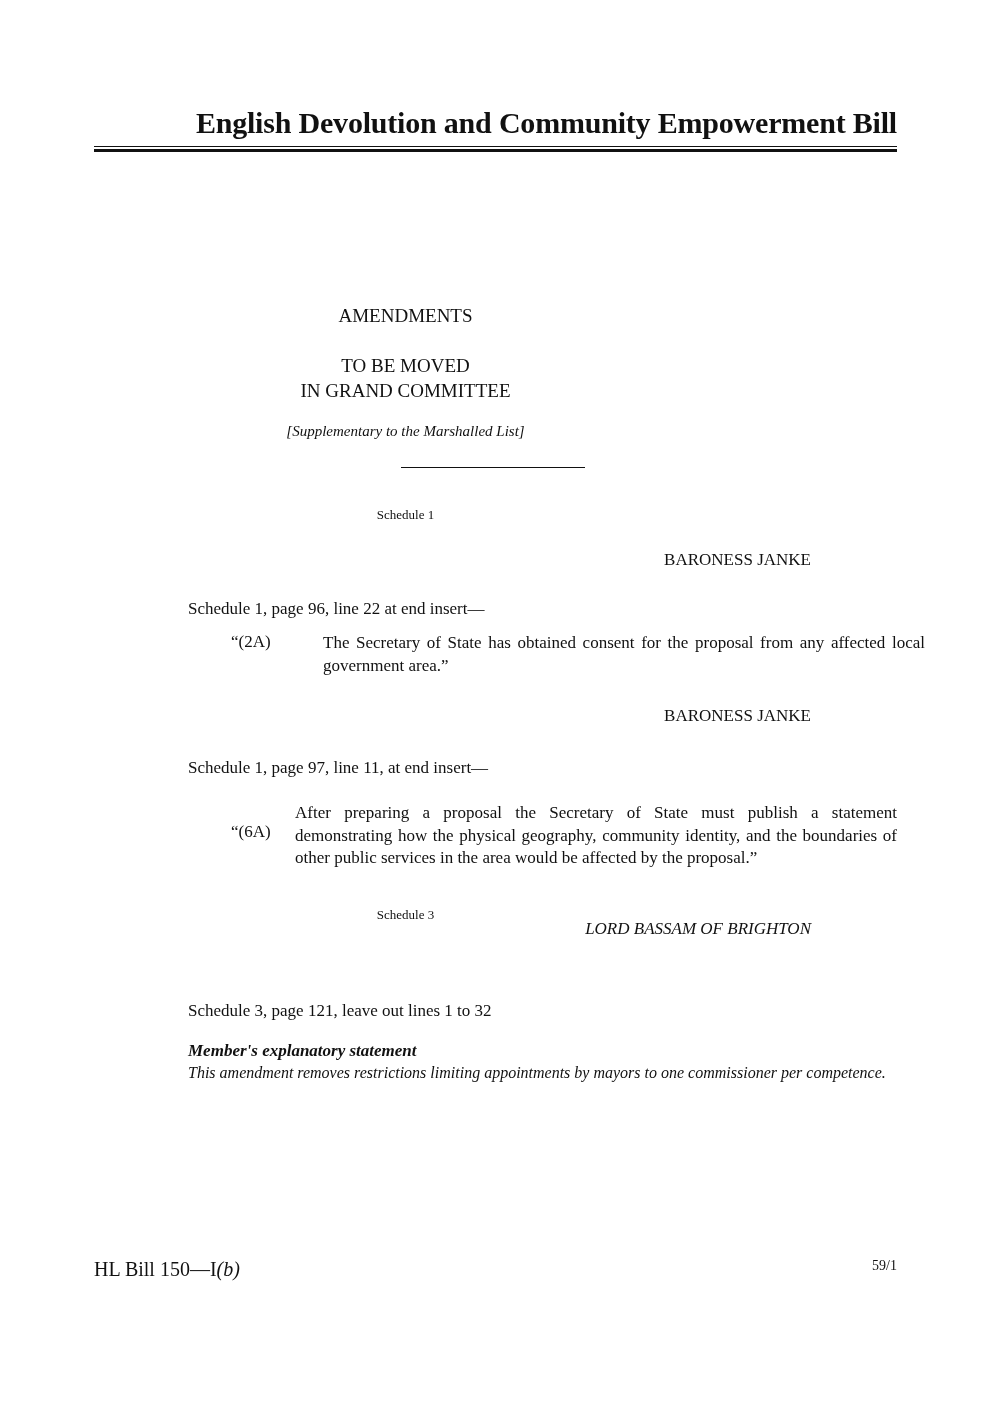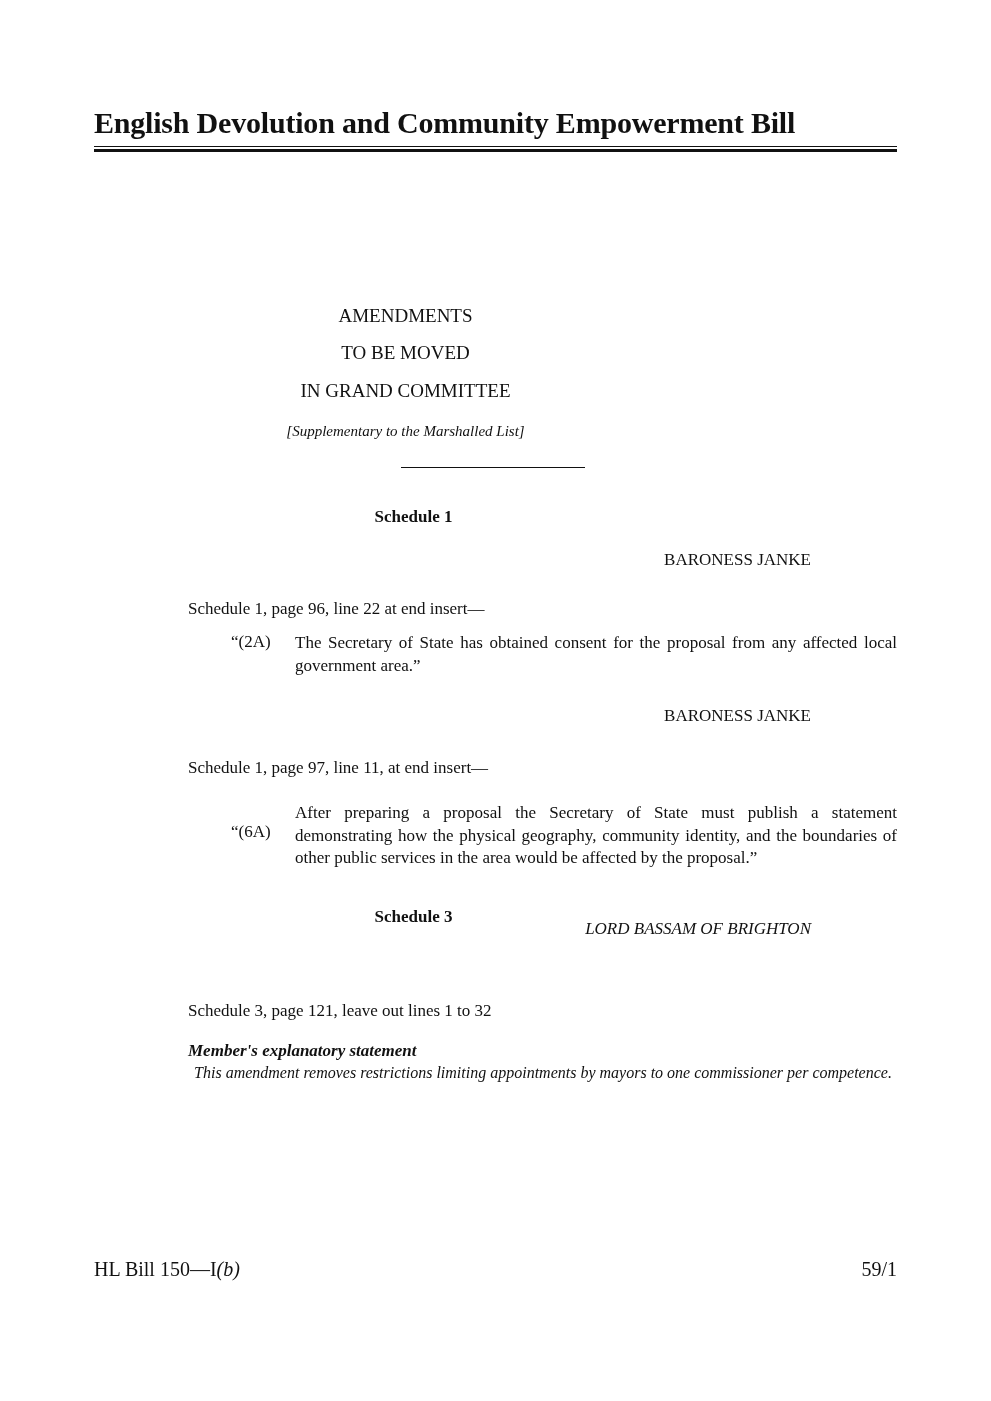--- a/index.html
+++ b/index.html
@@ -1,53 +1,53 @@
 <!DOCTYPE html>
 <html><head>
 <meta charset="utf-8">
 <style>
   html, body { margin: 0; padding: 0; background: #ffffff; }
   body { width: 991px; height: 1401px; position: relative; color: #111; font-family: "Liberation Serif", "DejaVu Serif", serif; }
   .abs { position: absolute; }
-  .title { left: 94px; width: 803px; top: 106px; text-align: left; font-size: 30px; font-weight: bold; letter-spacing: -0.2px; white-space: nowrap; font-family: Liberation Serif, serif; }
+  .title { left: 94px; width: 803px; top: 106px; text-align: right; font-size: 30px; font-weight: bold; letter-spacing: -0.2px; white-space: nowrap; font-family: Liberation Serif, serif; }
   .rule-thin { left: 94px; width: 803px; top: 146px; height: 0; border-top: 1.5px solid #111; }
   .rule-thick { left: 94px; width: 803px; top: 149px; height: 0; border-top: 3px solid #111; }
   .center { left: 0; width: 811px; text-align: center; font-size: 19px; }
   .head-line { font-size: 19px; }
   .italic { font-style: italic; font-size: 15px; }
   .short-rule { left: 401px; width: 184px; top: 467px; border-top: 1px solid #111; height: 0; }
-  .bold { font-weight: bold; font-size: 17px; padding-left: 8px; }
+  .bold { font-weight: normal; font-size: 13px; }
   .member { font-size: 17px; text-align: right; }
   .instr { left: 188px; font-size: 17px; white-space: nowrap; }
   .num { left: 231px; font-size: 17px; }
   .para { left: 295px; width: 602px; font-size: 17px; line-height: 22.5px; text-align: justify; }
   .stmt-head { left: 188px; font-size: 17px; font-style: italic; font-weight: bold; }
-  .stmt-body { left: 188px; width: 710px; font-size: 16px; font-style: italic; line-height: 22px; text-align: center; }
+  .stmt-body { left: 188px; width: 710px; font-size: 16px; font-style: italic; line-height: 22px; }
   .footer-left { left: 94px; top: 1258px; font-size: 20px; }
-  .footer-right { right: 94px; top: 1258px; font-size: 20px; }
+  .footer-right { right: 94px; top: 1258px; font-size: 14px; }
 </style>
 </head>
 <body>
 
 <div class="abs title">English Devolution and Community Empowerment Bill</div>
 <div class="abs rule-thin"></div>
 <div class="abs rule-thick"></div>
 
 <div class="abs center head-line" style="top:305px;">AMENDMENTS</div>
-<div class="abs center head-line" style="top:342px;">TO BE MOVED</div>
+<div class="abs center head-line" style="top:355px;">TO BE MOVED</div>
 <div class="abs center head-line" style="top:380px;">IN GRAND COMMITTEE</div>
 <div class="abs center italic" style="top:423px;">[Supplementary to the Marshalled List]</div>
 <div class="abs short-rule"></div>
 
 <div class="abs center bold" style="top:507px;">Schedule 1</div>
 
 <div class="abs center member" style="top:550px;">BARONESS JANKE</div>
 <div class="abs instr" style="top:599px;">Schedule 1, page 96, line 22 at end insert—</div>
 <div class="abs num" style="top:632px;">“(2A)</div>
-<div class="abs para" style="top:632px;">The Secretary of State has obtained consent for the proposal from any affected local government area.”</div>
+<div class="abs para" style="top:632px;margin-left:28px;">The Secretary of State has obtained consent for the proposal from any affected local government area.”</div>
 
 <div class="abs center member" style="top:706px;">BARONESS JANKE</div>
 <div class="abs instr" style="top:758px;">Schedule 1, page 97, line 11, at end insert—</div>
 <div class="abs num" style="top:790px;margin-top:32px;">“(6A)</div>
 <div class="abs para" style="top:790px;margin-top:12px;">After preparing a proposal the Secretary of State must publish a statement demonstrating how the physical geography, community identity, and the boundaries of other public services in the area would be affected by the proposal.”</div>
 
 <div class="abs center bold" style="top:907px;">Schedule 3</div>
 <div class="abs center member" style="top:919px;font-style:italic;">LORD BASSAM OF BRIGHTON</div>
 <div class="abs instr" style="top:1001px;">Schedule 3, page 121, leave out lines 1 to 32</div>
 <div class="abs stmt-head" style="top:1041px;">Member's explanatory statement</div>

